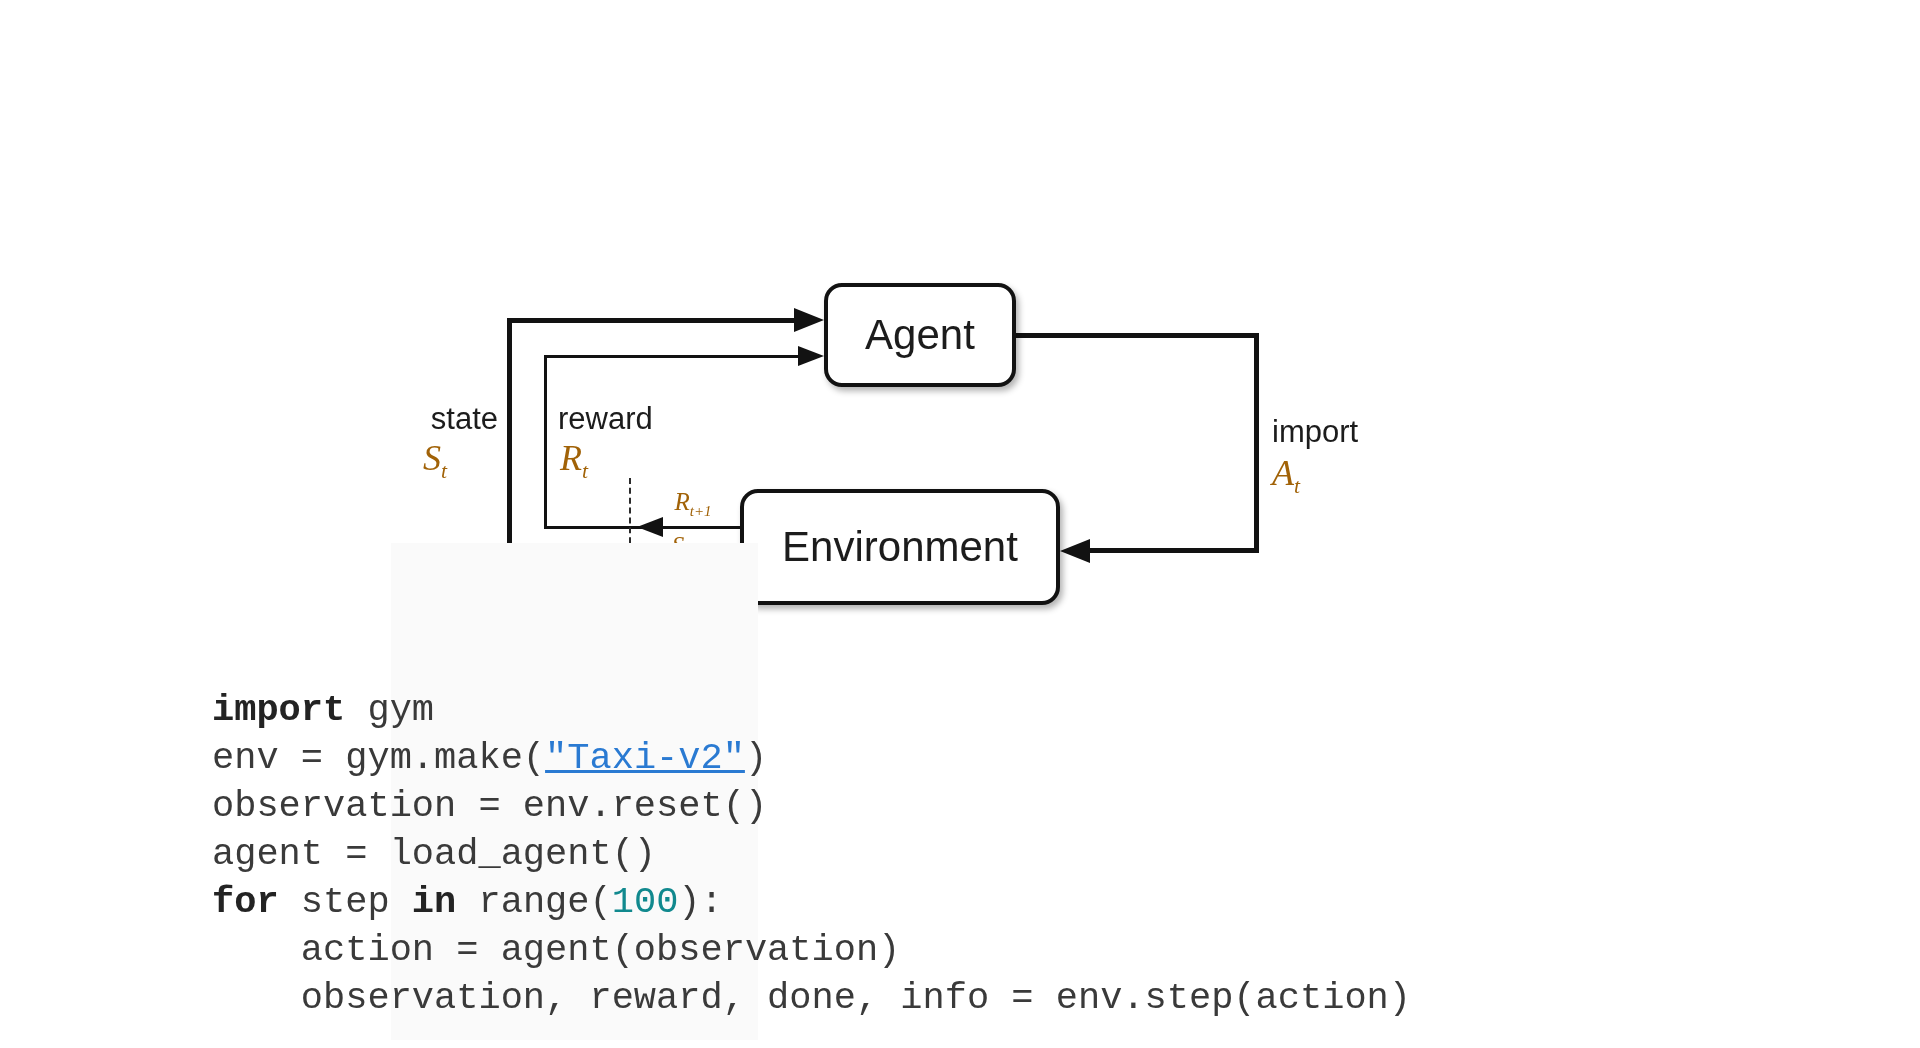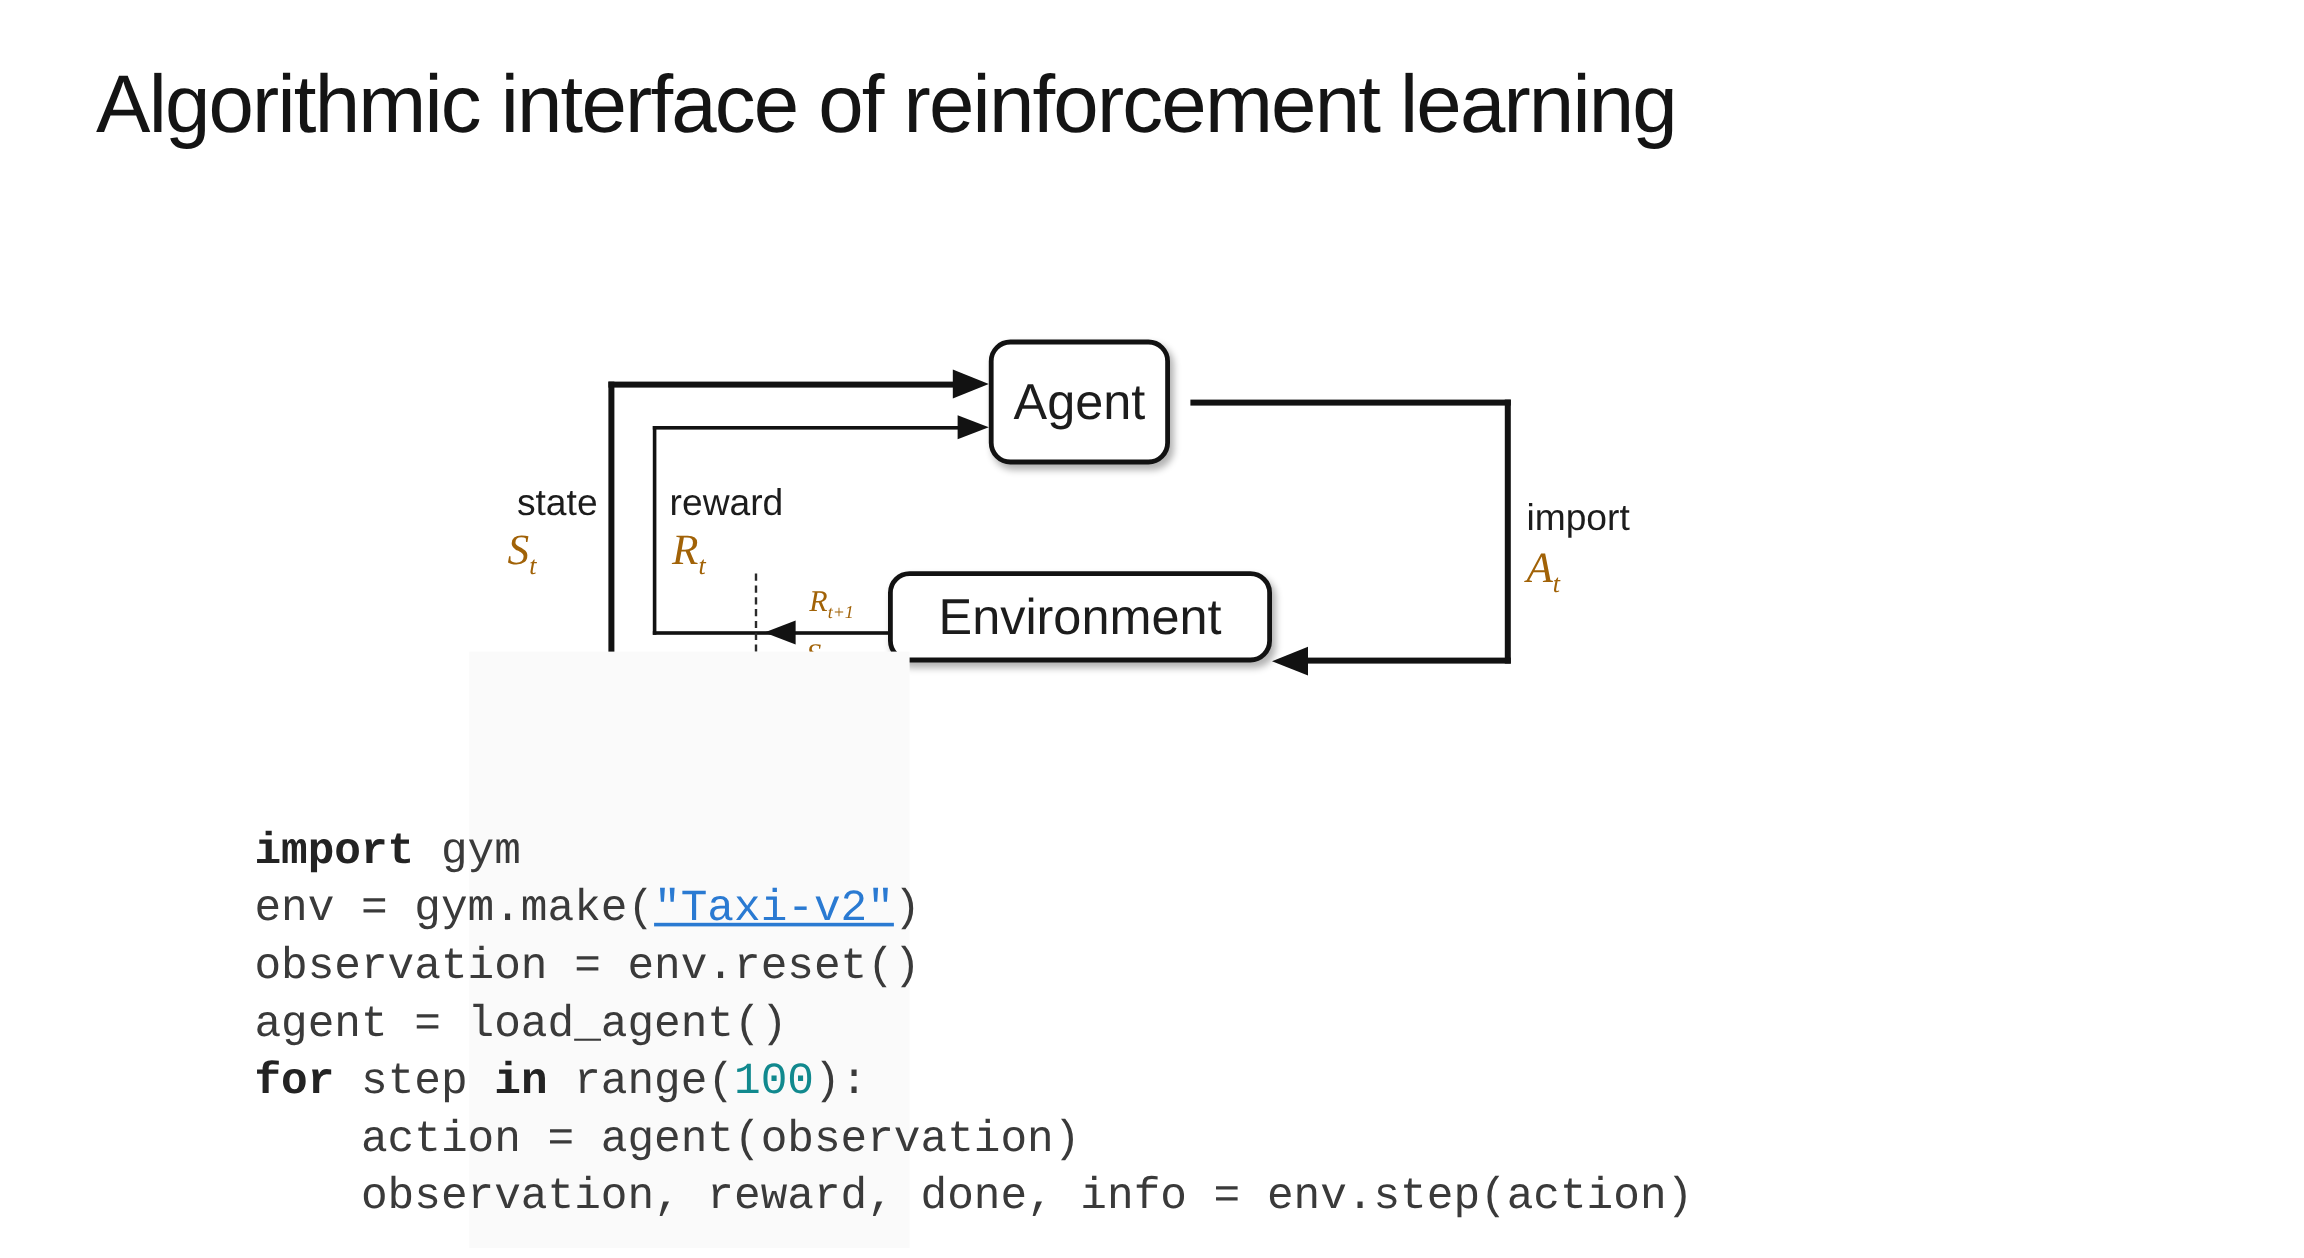--- a/index.html
+++ b/index.html
@@ -58,21 +58,20 @@
   }
   .code-line { white-space:pre; }
   .seg-keyword { font-weight:bold; color:#232323; }
   .seg-link    { text-decoration:underline; }
 </style>
 </head>
 <body>
 
 <div id="slide">
 
-  <div class="slide-title">Algorithmic interface of reinforcement learning</div>
 
   <div>
 
     <div class="line" style="left:507px; top:318px; width:5px;  height:260px;"></div>
     <div class="line" style="left:507px; top:318px; width:300px; height:5px;"></div>
     <div class="arr right-big" style="left:794px; top:308px;"></div>
     <div class="line" style="left:507px; top:572px; width:233px; height:5px;"></div>
     <div class="arr left-big" style="left:636px; top:563px;"></div>
 
     <div class="line" style="left:544px; top:355px; width:3px;  height:174px;"></div>
@@ -81,24 +80,24 @@
     <div class="line" style="left:544px; top:526px; width:196px; height:3px;"></div>
     <div class="arr left-sm" style="left:637px; top:517px;"></div>
 
     <div class="line" style="left:992px;  top:333px; width:267px; height:5px;"></div>
     <div class="line" style="left:1254px; top:333px; width:5px;  height:220px;"></div>
     <div class="line" style="left:1086px; top:548px; width:173px; height:5px;"></div>
     <div class="arr left-big" style="left:1060px; top:539px;"></div>
 
     <div class="dashed-line" style="left:629px; top:478px; height:144px;"></div>
 
-    <div class="node" style="left:824px; top:283px; width:151px; height:104px;">
+    <div class="node" style="left:824px; top:283px; width:192px; height:104px;">
       <span>Agent</span>
     </div>
-    <div class="node" style="left:740px; top:476px; width:320px; height:76px;text-align:right;">
+    <div class="node" style="left:740px; top:489px; width:320px; height:116px;text-align:right;">
       <span>Environment</span>
     </div>
 
     <div class="diag-label" style="left:380px; top:401px; width:118px; text-align:right;">state</div>
     <div class="math" style="left:380px; top:437px; width:110px; text-align:center;"><span>S</span><sub>t</sub></div>
 
     <div class="diag-label" style="left:558px; top:401px;">reward</div>
     <div class="math" style="left:560px; top:437px;"><span>R</span><sub>t</sub></div>
 
     <div class="diag-label" style="left:1272px; top:414px;">import</div>

